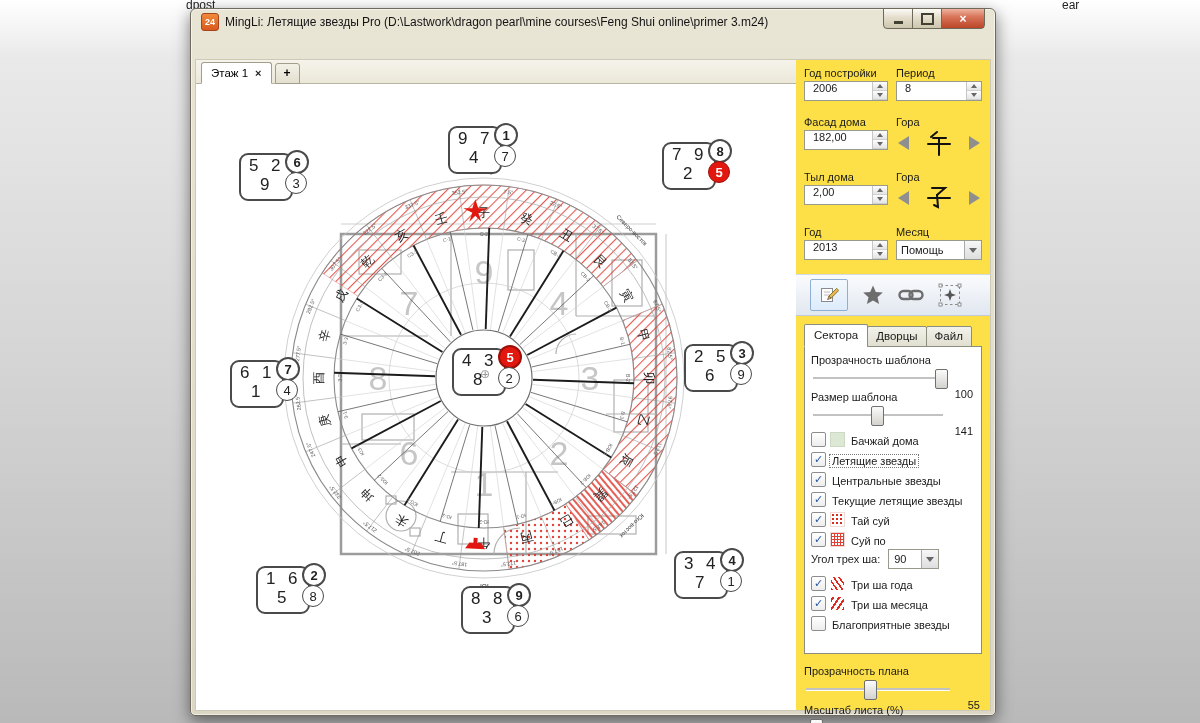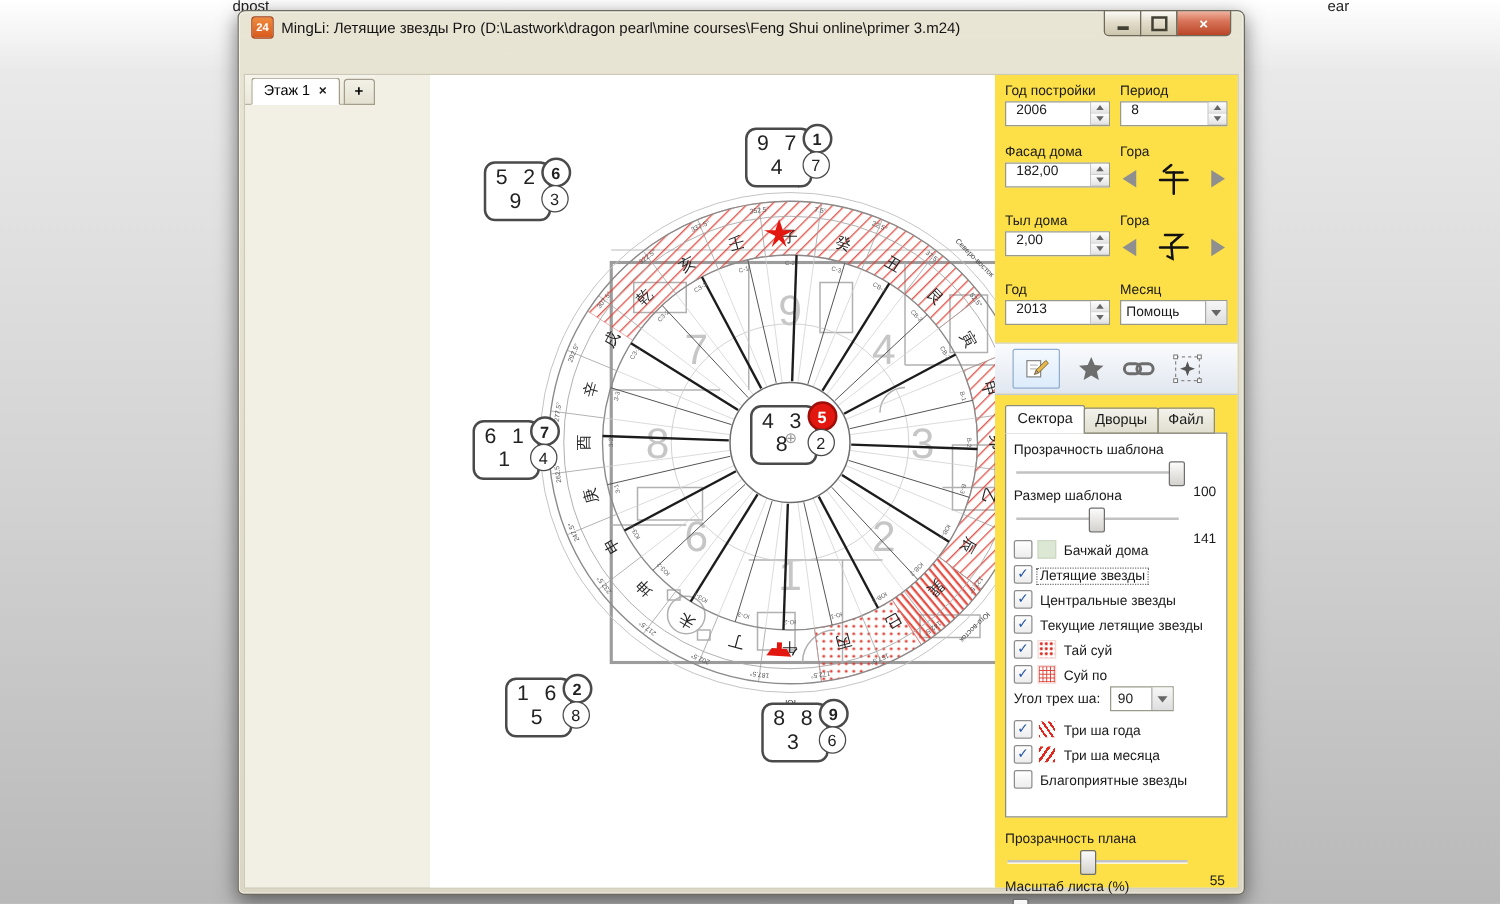--- a/index.html
+++ b/index.html
@@ -30,21 +30,21 @@
   .glyph-min{width:9px;height:3px;background:#434034;margin-top:7px;}
   .glyph-max{width:9px;height:8px;border:2px solid #434034;}
 
   .menubar{height:22px;margin:0 4px;background:linear-gradient(#fbfaf5,#edebe0);
     border:1px solid #d9d5c6;border-bottom:1px solid #cfcbbb;display:flex;align-items:center;
     padding:0 4px;font-size:12px;color:#111;}
   .menu-item{padding:3px 9px;}
 
   .client{position:absolute;left:4px;right:4px;top:50px;bottom:4px;display:flex;
     background:#f2f0e4;border:1px solid #cdc9b8;}
-  .leftcol{width:612px;display:flex;flex-direction:row;min-width:0;gap:44px;}
+  .leftcol{width:612px;display:flex;flex-direction:column;min-width:0;}
   .tabbar{height:23px;display:flex;align-items:flex-end;padding-left:5px;
     border-bottom:1px solid #b9b5a3;background:linear-gradient(#f6f4ea,#ebe8da);}
   .tab{display:flex;align-items:center;gap:7px;font-size:11.5px;margin-bottom:-1px;}
   .tab.active{background:#fff;border:1px solid #a29e8b;border-bottom:1px solid #fff;
     border-radius:3px 3px 0 0;padding:4px 9px;}
   .tab .x{font-weight:bold;font-size:11px;color:#222;}
   .tab.plus{border:1px solid #a29e8b;border-radius:3px 3px 0 0;margin-left:3px;
     background:linear-gradient(#f3f1e7,#e3e0d0);padding:2px 8px 3px;font-weight:bold;font-size:12px;}
   .canvas{flex:1;background:#fff;position:relative;overflow:hidden;}
   .canvas svg{position:absolute;left:0;top:0;}

